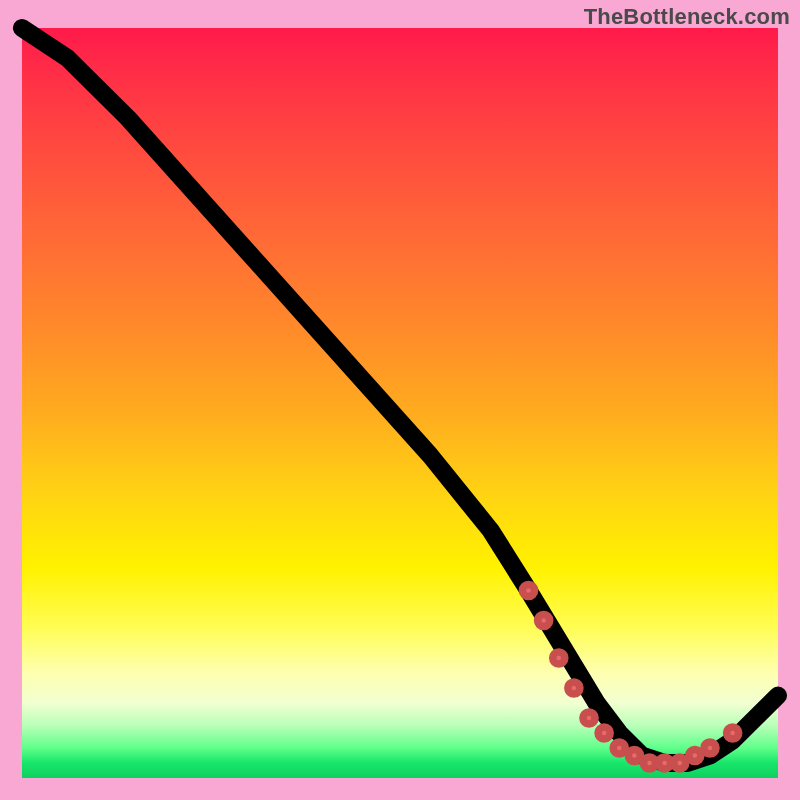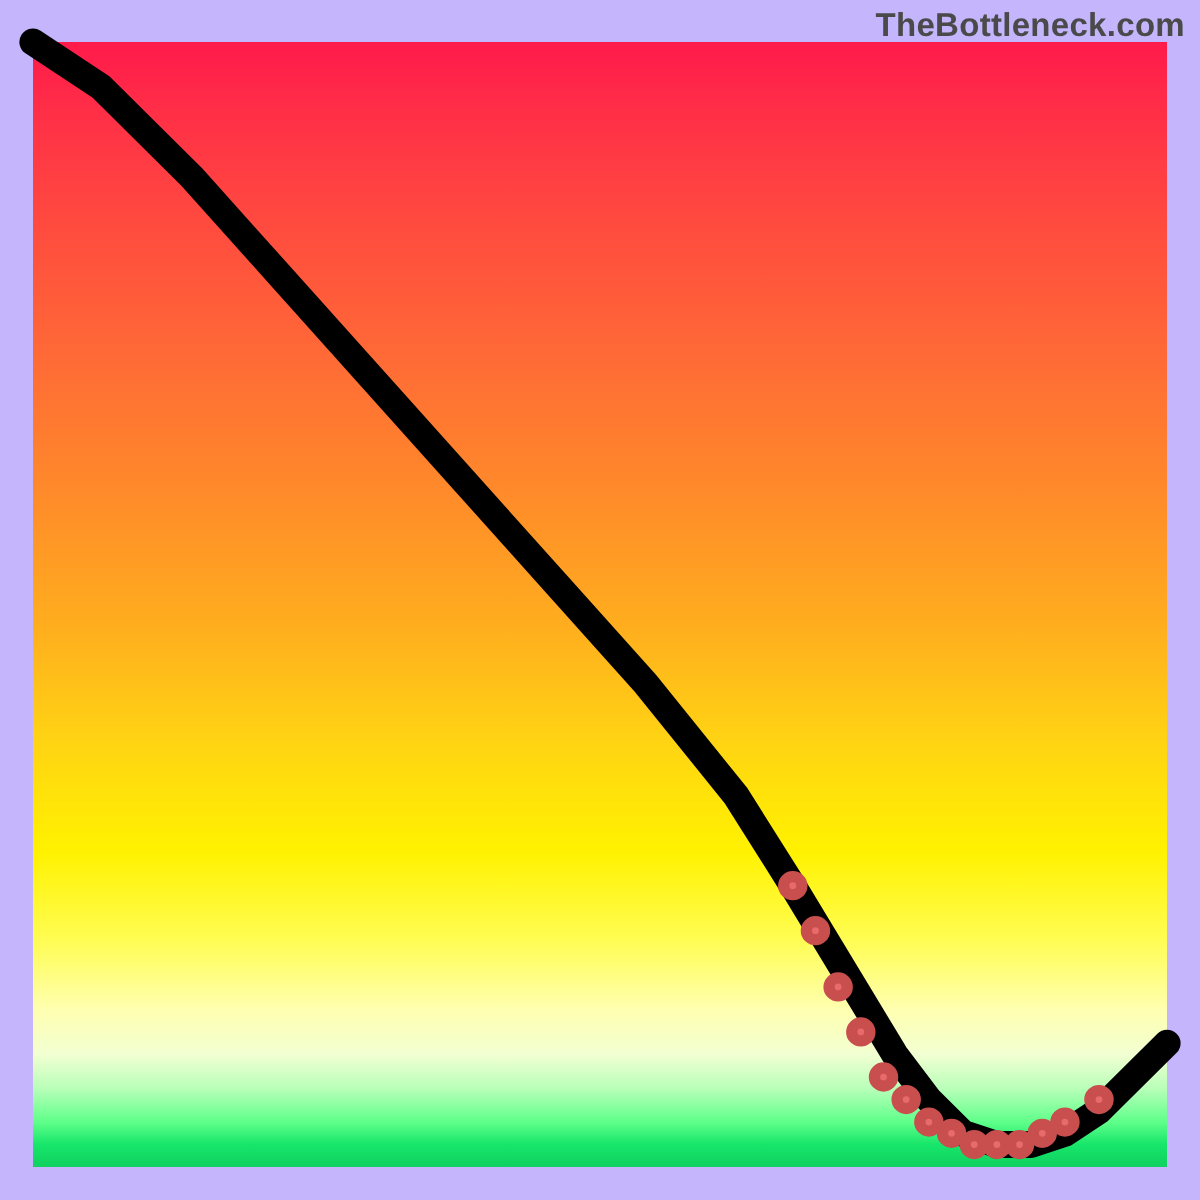--- a/index.html
+++ b/index.html
@@ -8,21 +8,21 @@
     width: 800px;
     height: 800px;
     background: #000;
     overflow: hidden;
     font-family: Arial, Helvetica, sans-serif;
   }
   .frame {
     position: relative;
     width: 800px;
     height: 800px;
-    background: #c4b5fd;
+    background: #f9a8d4;
   }
   .watermark {
     position: absolute;
     top: 4px;
     right: 10px;
     color: #4a4a4a;
     font-size: 22px;
     font-weight: 600;
     letter-spacing: 0.2px;
     user-select: none;

